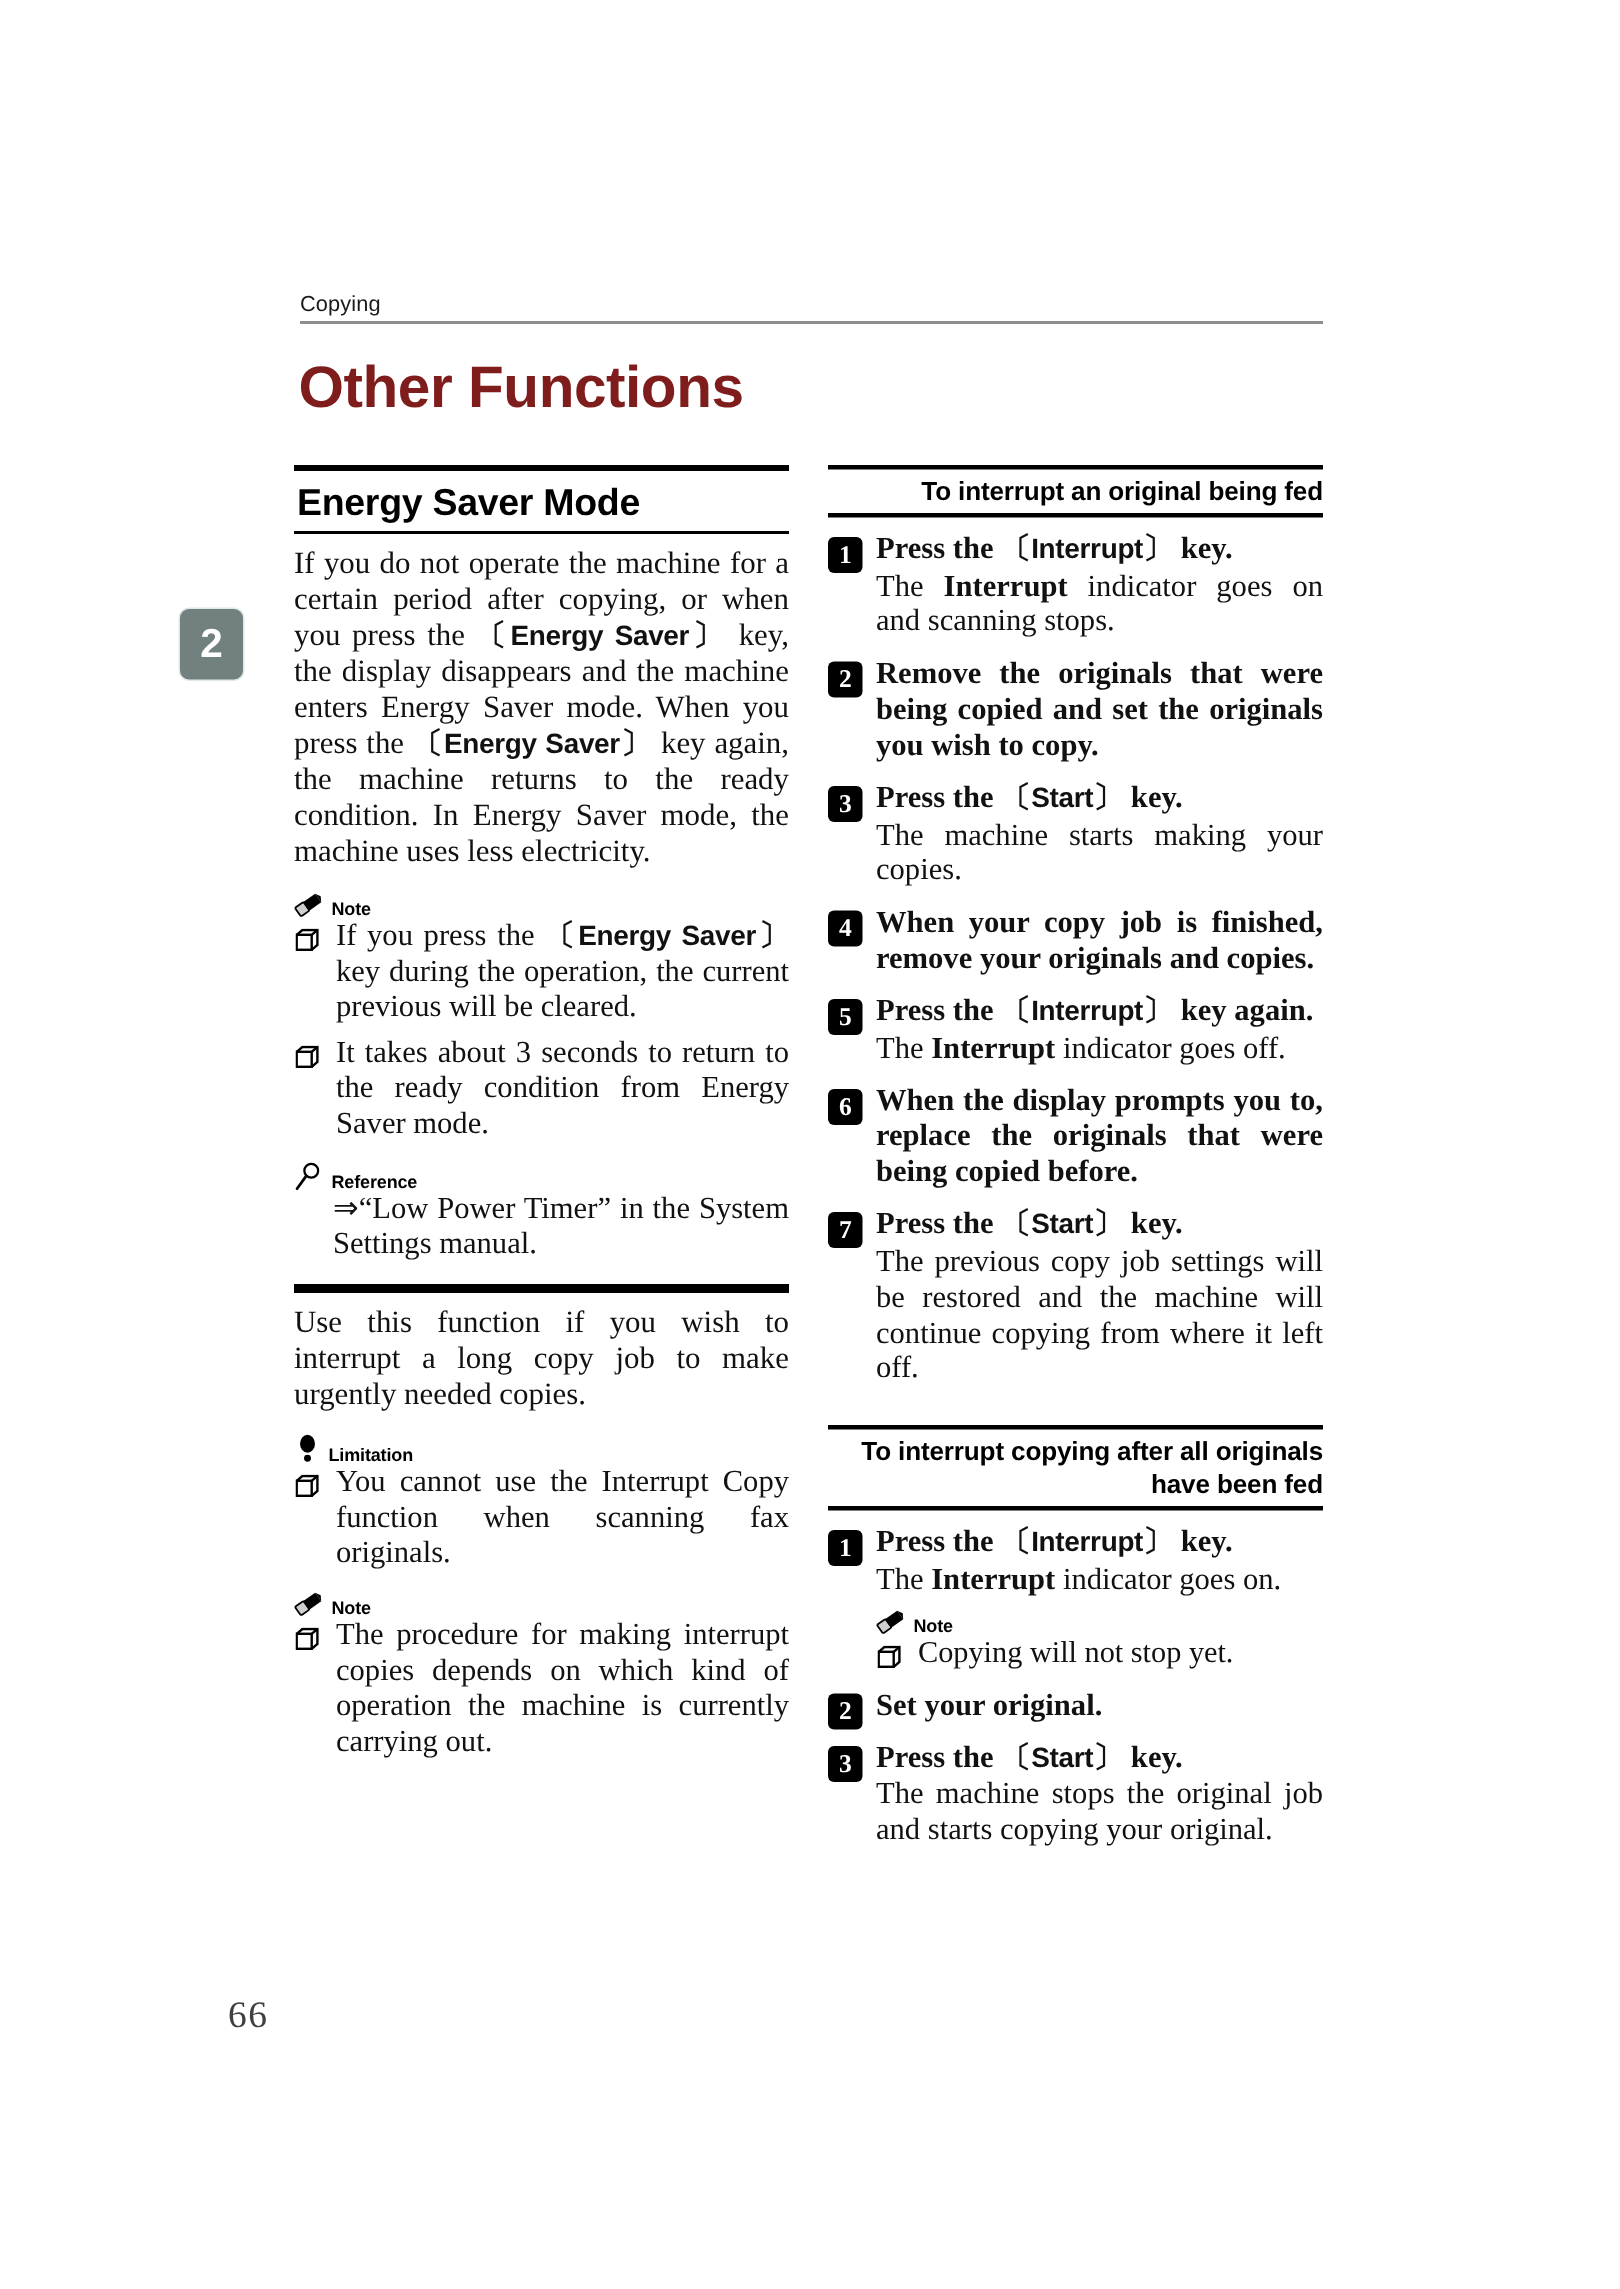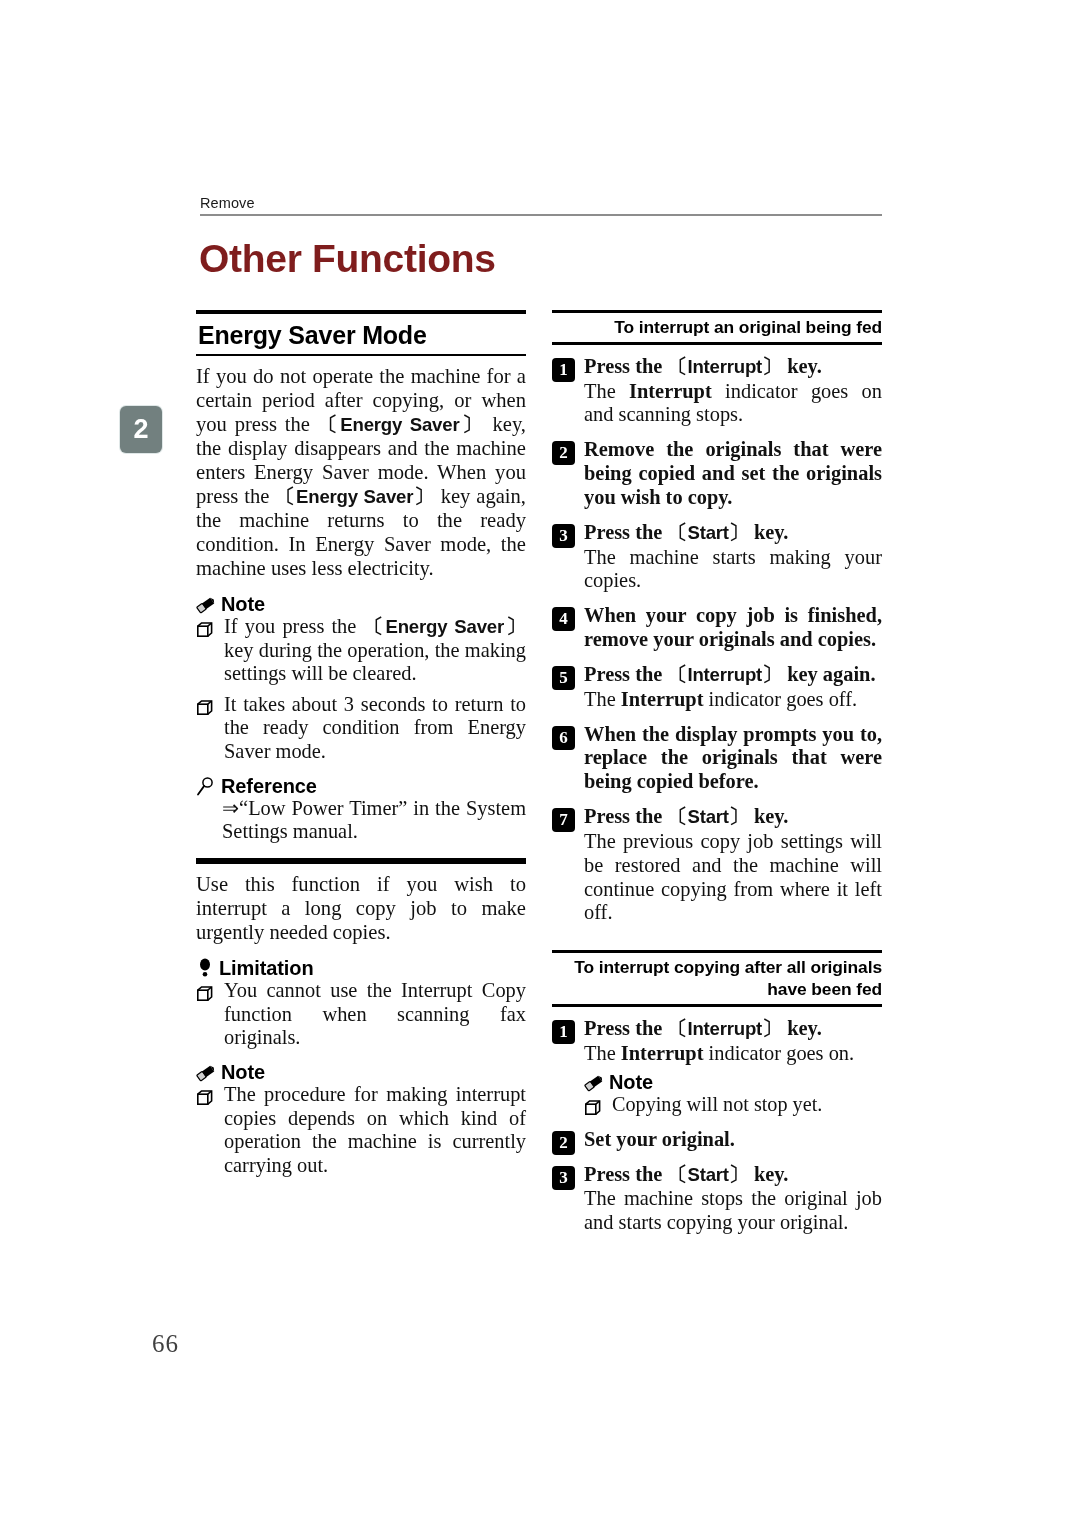--- a/index.html
+++ b/index.html
@@ -82,21 +82,21 @@
   }
   .brk{font-weight:bold;font-size:20px;}
 
   
   .tagline{
     display:flex;align-items:flex-end;gap:5px;
     margin:2px 0 1px 0;
   }
   .tagline .tagtext{
     font-family:"Liberation Sans", sans-serif;
-    font-weight:bold;font-size:20px;color:#000;letter-spacing:-.1px;
+    font-weight:bold;font-size:12px;color:#000;letter-spacing:-.1px;
     line-height:1;
   }
   .icon{display:inline-block;flex:0 0 auto;line-height:0;}
 
   ul.bullets{list-style:none;margin:0 0 12px 0;padding:0;}
   ul.bullets li{
     position:relative;padding-left:28px;margin-bottom:7px;
     font-size:20.4px;line-height:1.16;text-align:justify;
   }
   ul.bullets li .cube{
@@ -138,21 +138,21 @@
     font-family:"Liberation Serif", serif;
     font-size:25px;color:#404040;letter-spacing:1px;
   }
 </style>
 </head>
 <body>
 
 <div class="page">
 
   <div class="runhead">
-    <div class="label">Remove</div>
+    <div class="label">Copying</div>
     <div class="rule"></div>
   </div>
 
   <div class="maintitle">Other Functions</div>
 
   <div class="chaptab">
     <span>2</span>
   </div>
 
   <div class="col col-left">
@@ -180,21 +180,21 @@
 
     <ul class="bullets">
       <li>
         <span class="cube">
           <svg width="16" height="16" viewBox="0 0 16 16">
             <rect x="0.8" y="4.2" width="10" height="10" fill="#fff" stroke="#000" stroke-width="1.6"></rect>
             <path d="M0.8 4.2 L4.6 1 L14.6 1 L14.6 11 L10.8 14.2" fill="none" stroke="#000" stroke-width="1.6"></path>
             <path d="M10.8 4.2 L14.6 1" stroke="#000" stroke-width="1.6"></path>
           </svg>
         </span>
-        <span>If you press the </span><span class="brk">〔</span><span class="keyname">Energy Saver</span><span class="brk">〕</span><span> key during the operation, the making settings will be cleared.</span>
+        <span>If you press the </span><span class="brk">〔</span><span class="keyname">Energy Saver</span><span class="brk">〕</span><span> key during the operation, the current previous will be cleared.</span>
       </li>
       <li>
         <span class="cube">
           <svg width="16" height="16" viewBox="0 0 16 16">
             <rect x="0.8" y="4.2" width="10" height="10" fill="#fff" stroke="#000" stroke-width="1.6"></rect>
             <path d="M0.8 4.2 L4.6 1 L14.6 1 L14.6 11 L10.8 14.2" fill="none" stroke="#000" stroke-width="1.6"></path>
             <path d="M10.8 4.2 L14.6 1" stroke="#000" stroke-width="1.6"></path>
           </svg>
         </span>
         <span>It takes about 3 seconds to return to the ready condition from Energy Saver mode.</span>

